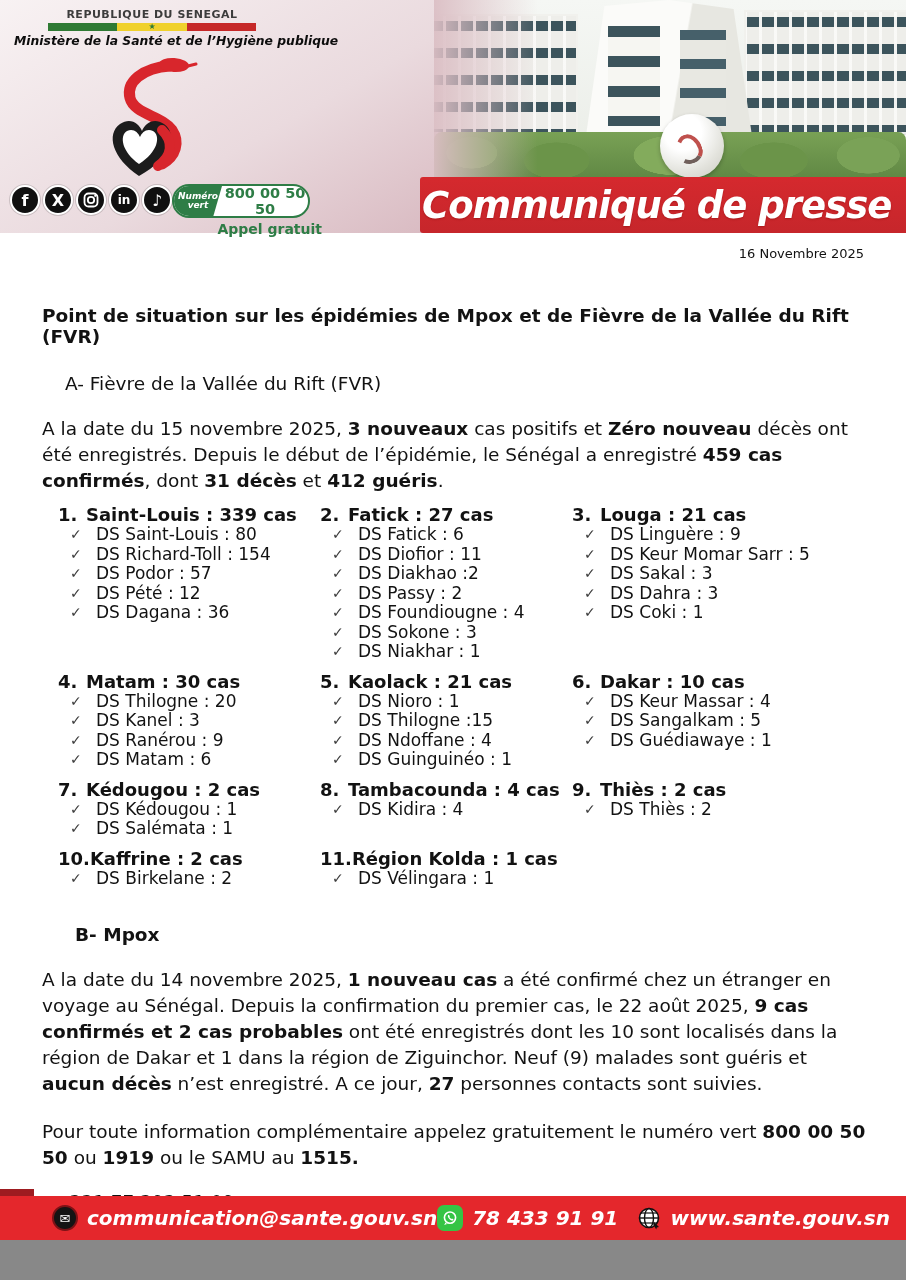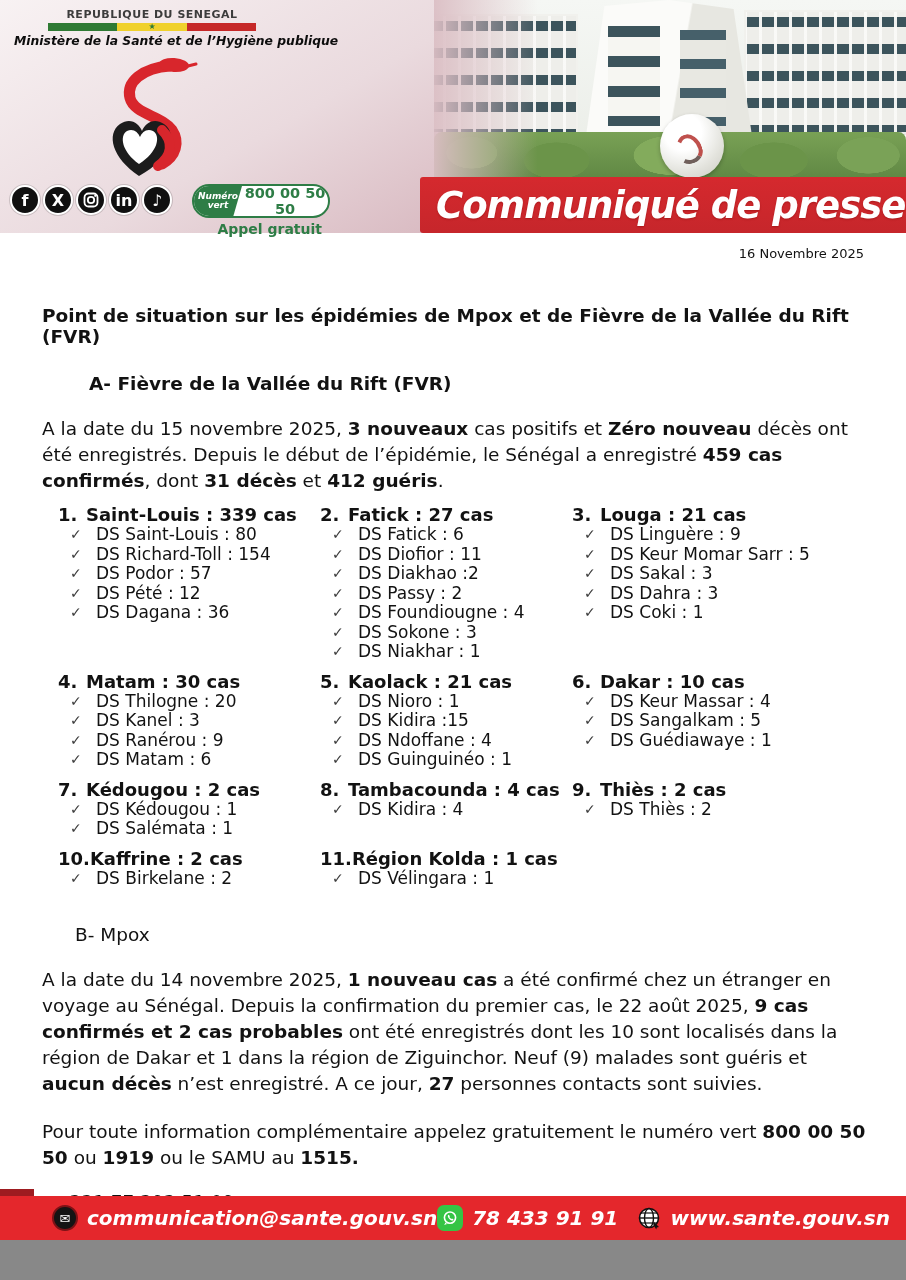--- a/index.html
+++ b/index.html
@@ -59,52 +59,52 @@
   .sphere .swirl { position:absolute; left:16px; top:20px; width:26px; height:30px;
     border:4px solid #b5332f; border-radius:50% 50% 50% 50%/60% 60% 40% 40%;
     border-left-color:transparent; border-bottom-color:#5a4742; transform:rotate(-18deg); opacity:.85; }
   .photo-fade { position:absolute; inset:0;
     background:linear-gradient(90deg,rgba(219,190,196,.95) 0,rgba(219,190,196,0) 22%); }
   
   .socials { position:absolute; left:10px; top:185px; display:flex; gap:3px; }
   .sicon { width:30px; height:30px; border-radius:50%; background:#101010; color:#fff;
     display:flex; align-items:center; justify-content:center; font-weight:700; font-size:16px;
     border:2px solid #fff; box-shadow:0 0 0 1px rgba(0,0,0,.15); }
-  .sicon.small { font-size:16px; }
-  
-  .nv { position:absolute; left:192px; top:184px; width:138px; height:34px; background:#fff;
+  .sicon.small { font-size:12px; }
+  
+  .nv { position:absolute; left:172px; top:184px; width:138px; height:34px; background:#fff;
     border:2px solid var(--vert_green,#2e7d46); border-radius:17px; display:flex; align-items:center; overflow:hidden; }
   .nv-left { width:48px; height:100%; background:var(--vert_green,#2e7d46); color:#fff;
     font-size:9px; font-weight:700; font-style:italic; display:flex; flex-direction:column;
     align-items:center; justify-content:center; line-height:1.05;
     clip-path:polygon(0 0,100% 0,82% 100%,0 100%); }
   .nv-num { flex:1; text-align:center; color:var(--vert_green,#2e7d46); font-weight:700; font-size:14.5px; }
   .nv-note { position:absolute; left:184px; top:221px; width:138px; text-align:right;
     font-size:14px; font-weight:700; color:var(--vert_green,#2e7d46); }
   
   .banner { position:absolute; left:420px; top:177px; width:486px; height:56px;
     background:linear-gradient(var(--banner_red,#d5292e),#c6262b); display:flex; align-items:center;
-    padding-left:16px; border-radius:3px 0 0 3px; }
+    padding-left:2px; border-radius:3px 0 0 3px; }
   .banner-text { color:#fff; font-size:37px; font-weight:700; font-style:italic; letter-spacing:-1px;
     white-space:nowrap; text-shadow:0 1px 2px rgba(120,0,0,.4); }
   
   .doc { position:absolute; top:233px; left:0; width:906px; padding:0 40px 0 42px; font-size:18.5px; }
   .date { text-align:right; margin:13px 2px 0 0; font-size:13px; }
   .title { margin-top:44px; font-weight:700; }
-  .heading { margin:26px 0 0 47px; font-weight:700; }
+  .heading { margin:26px 0 0 23px; font-weight:400; }
   .para { margin-top:22px; line-height:26px; text-align:left; }
   .para b { font-weight:700; }
   
   .regions { margin:10px 0 0 16px; display:grid; grid-template-columns:262px 252px auto;
     row-gap:9px; }
   .region-head { display:flex; font-weight:700; font-size:18px; line-height:21px; }
   .region-num { min-width:28px; }
   .region-sub { display:flex; font-size:17px; line-height:19.5px; padding-left:12px; }
   .check { min-width:26px; color:#3d3d3d; font-size:14px; }
-  .heading-b { margin:36px 0 6px 33px; font-weight:400; }
+  .heading-b { margin:36px 0 6px 33px; font-weight:700; }
   .contact { margin-top:18px; line-height:26px; }
   
   .footer { position:absolute; left:0; bottom:0; width:906px; height:44px;
     background:var(--footer_red,#e4272c); display:flex; align-items:center;
     padding:0 16px 0 52px; color:#fff; font-weight:700; font-style:italic; font-size:20px; }
   .footer-notch { position:absolute; left:0; bottom:43px; width:34px; height:8px; background:#9e1b20; }
   .f-item { display:flex; align-items:center; gap:9px; white-space:nowrap; }
   .f-item.email { width:390px; }
   .f-item.phone { width:270px; }
   .cicon { width:26px; height:26px; border-radius:50%; background:#141414; color:#fff;
@@ -299,21 +299,21 @@
           <div class="region-head">
             <span class="region-num">5.</span>
             <span>Kaolack : 21 cas</span>
           </div>
           <div class="region-sub">
             <span class="check">✓</span>
             <span>DS Nioro : 1</span>
           </div>
           <div class="region-sub">
             <span class="check">✓</span>
-            <span>DS Kidira :15</span>
+            <span>DS Thilogne :15</span>
           </div>
           <div class="region-sub">
             <span class="check">✓</span>
             <span>DS Ndoffane : 4</span>
           </div>
           <div class="region-sub">
             <span class="check">✓</span>
             <span>DS Guinguinéo : 1</span>
           </div>
         </div>

